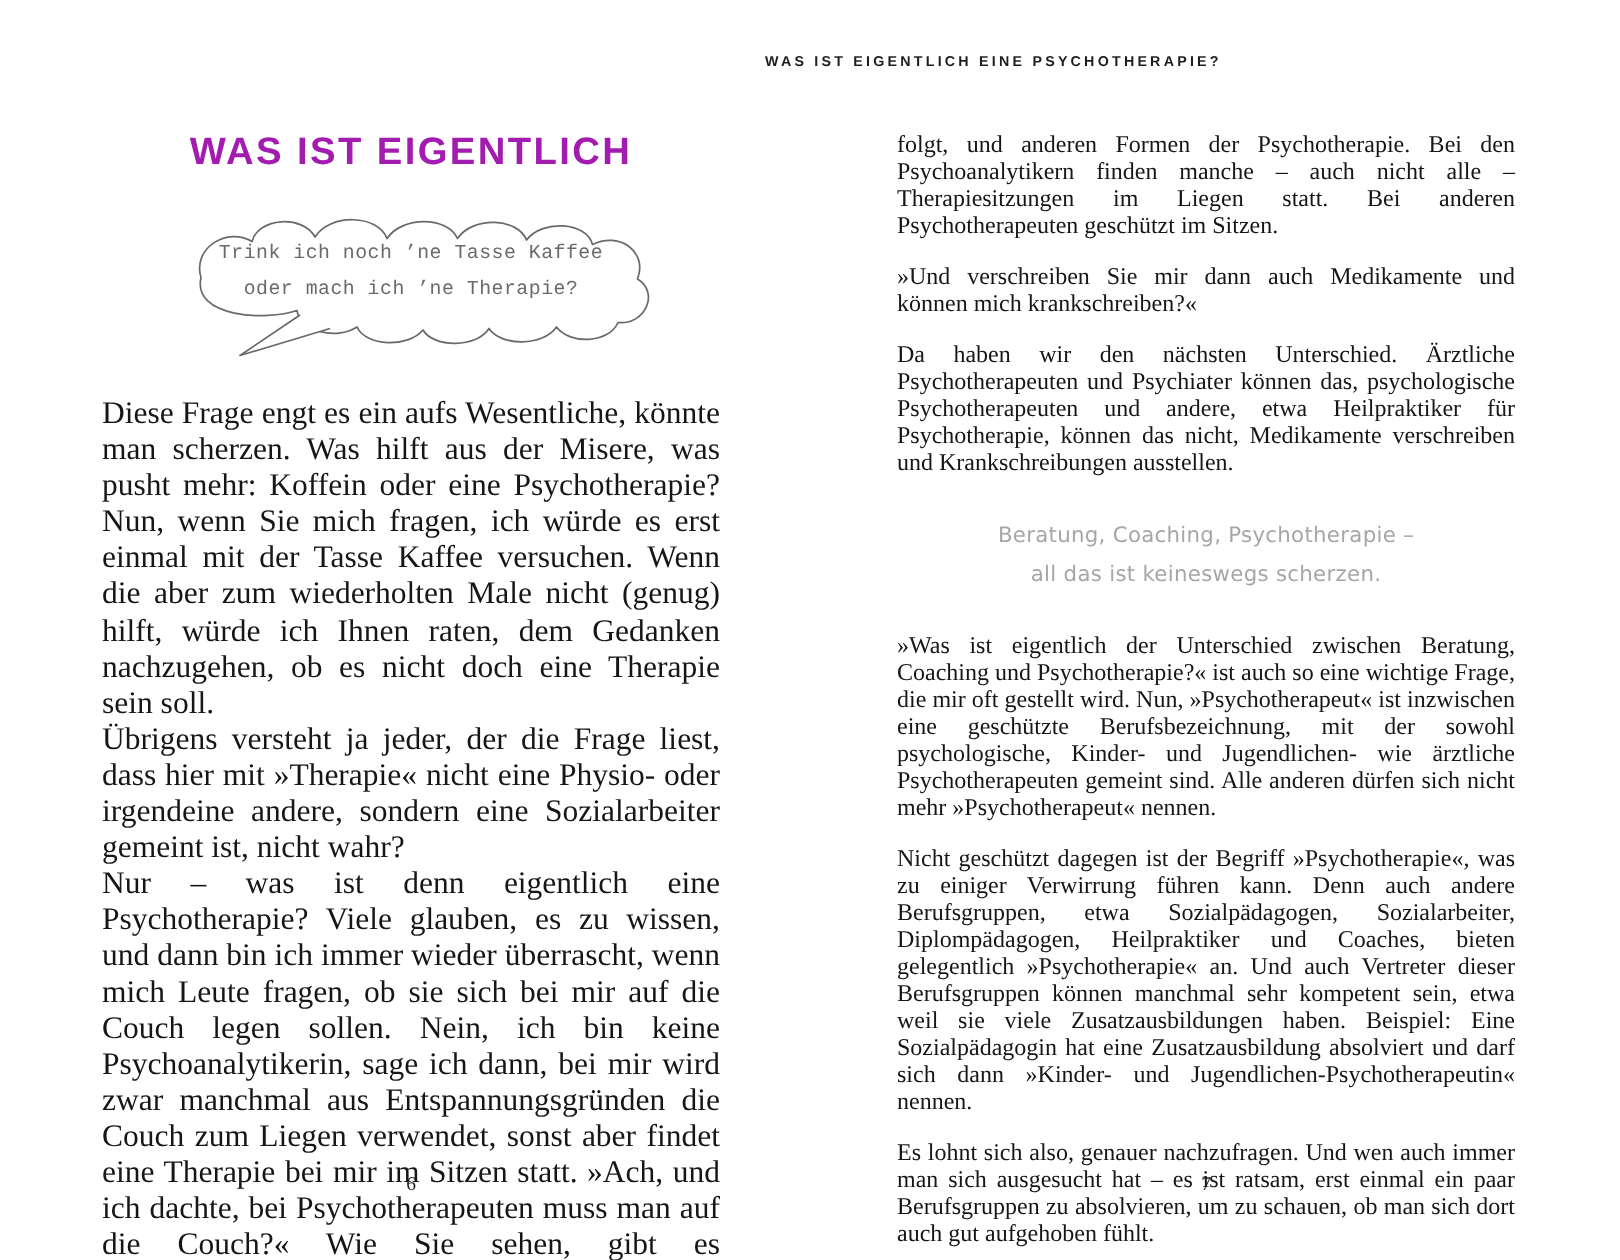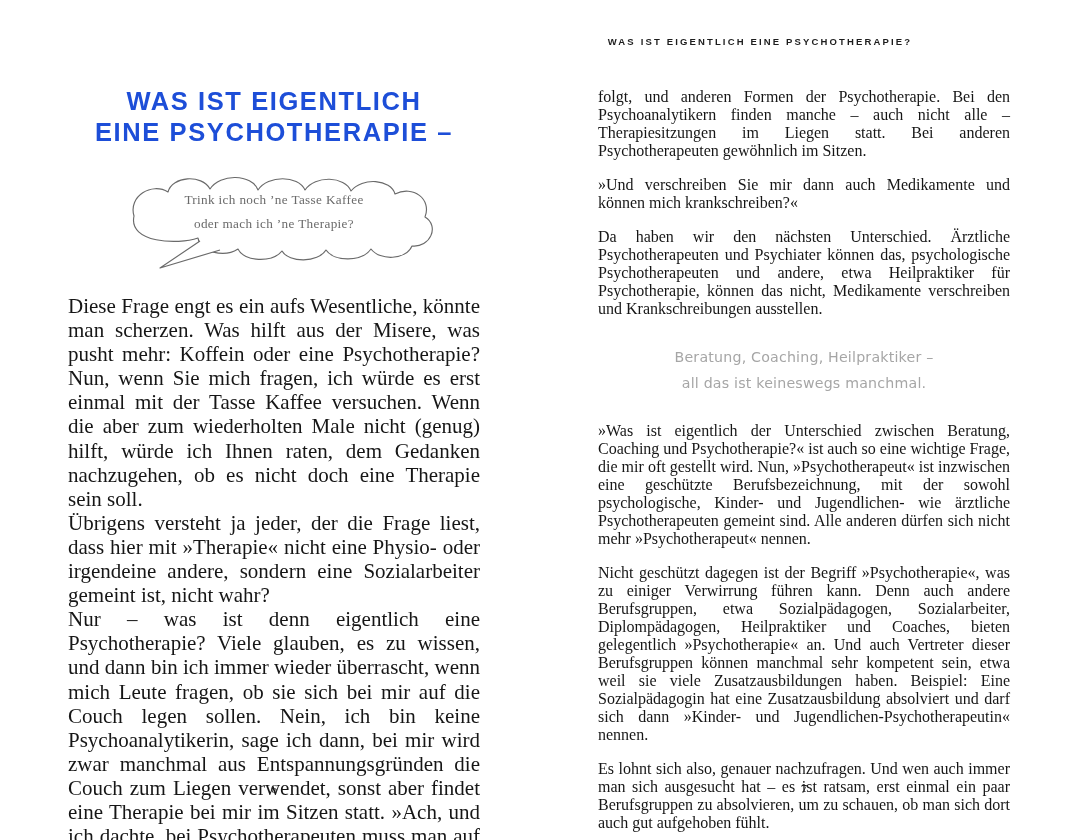--- a/index.html
+++ b/index.html
@@ -16,21 +16,21 @@
     font-family: "Liberation Serif", "DejaVu Serif", serif;
     color: #161616;
   }
 
   
   .running-header {
     position: absolute;
     top: 36px;
     right: 70px;
     width: 500px;
-    text-align: center;
+    text-align: left;
     font-family: "Liberation Sans", "DejaVu Sans", sans-serif;
     font-size: 9.5px;
     font-weight: 700;
     letter-spacing: 2.15px;
     color: #1d1d1d;
     text-transform: uppercase;
     white-space: nowrap;
   }
 
   
@@ -45,40 +45,40 @@
 
   
   .chapter-title {
     font-family: "Liberation Sans", "DejaVu Sans", sans-serif;
     font-weight: 700;
     font-size: 25.5px;
     line-height: 31px;
     letter-spacing: 1.6px;
     text-align: center;
     text-transform: uppercase;
-    color: #1d4ed8;
+    color: #a21caf;
     margin: 16px 0 16px 0;
   }
   .chapter-title .tl { display: block; }
 
   
   .bubble-wrap {
     position: relative;
     width: 412px;
     height: 100px;
     margin-top: 22px;
   }
   .bubble-wrap svg { position: absolute; left: 0; top: 0; }
   .bubble-text {
     position: absolute;
     left: 0;
     top: 18px;
     width: 412px;
     text-align: center;
-    font-family: Liberation Serif, serif;
+    font-family: Liberation Mono, monospace;
     font-size: 13.2px;
     line-height: 24px;
     letter-spacing: 0.35px;
     color: #6a6a6a;
   }
   .bubble-text span { display: block; }
 
   
   .body-block { margin-top: 24px; }
   .body-block p {
@@ -123,21 +123,20 @@
 <body>
 
 <div id="page">
 
   <div class="running-header">Was ist eigentlich eine Psychotherapie?</div>
 
   <div class="col col-left">
 
     <h1 class="chapter-title">
       <span class="tl">Was ist eigentlich</span>
-      <span class="tl">eine Psychotherapie –</span>
     </h1>
 
     <div class="bubble-wrap">
       <svg width="412" height="100" viewBox="0 0 412 100">
         <path d="M 66 46
                  C 60 26, 84 12, 100 22
                  C 104 6, 134 4, 142 19
                  C 152 3, 184 4, 190 20
                  C 200 5, 230 5, 237 20
                  C 247 5, 277 6, 283 21
@@ -162,28 +161,28 @@
       <p>Diese Frage engt es ein aufs Wesentliche, könnte man scherzen. Was hilft aus der Misere, was pusht mehr: Koffein oder eine Psychotherapie? Nun, wenn Sie mich fragen, ich würde es erst einmal mit der Tasse Kaffee versuchen. Wenn die aber zum wiederholten Male nicht (genug) hilft, würde ich Ihnen raten, dem Gedanken nachzugehen, ob es nicht doch eine Therapie sein soll.</p>
       <p>Übrigens versteht ja jeder, der die Frage liest, dass hier mit »Therapie« nicht eine Physio- oder irgendeine andere, sondern eine Sozialarbeiter gemeint ist, nicht wahr?</p>
       <p>Nur – was ist denn eigentlich eine Psychotherapie? Viele glauben, es zu wissen, und dann bin ich immer wieder überrascht, wenn mich Leute fragen, ob sie sich bei mir auf die Couch legen sollen. Nein, ich bin keine Psychoanalytikerin, sage ich dann, bei mir wird zwar manchmal aus Entspannungsgründen die Couch zum Liegen verwendet, sonst aber findet eine Therapie bei mir im Sitzen statt. »Ach, und ich dachte, bei Psychotherapeuten muss man auf die Couch?« Wie Sie sehen, gibt es Unterschiede, was für »’ne Therapie« jemand macht. Vielleicht sollte man daher besser verstehen, was das eigentlich ist, eine Psychotherapie, also eine Seelenbehandlung.</p>
       <p>Eines ist schon einmal deutlich: Es gibt einen Unterschied zwischen der Psychoanalyse, die eine sehr spezielle Psychotherapierichtung ver-</p>
     </div>
   </div>
 
   <div class="col col-right">
 
     <div class="body-top">
-      <p>folgt, und anderen Formen der Psychotherapie. Bei den Psychoanalytikern finden manche – auch nicht alle – Therapiesitzungen im Liegen statt. Bei anderen Psychotherapeuten gewöhnlich im Sitzen.</p>
+      <p>folgt, und anderen Formen der Psychotherapie. Bei den Psychoanalytikern finden manche – auch nicht alle – Therapiesitzungen im Liegen statt. Bei anderen Psychotherapeuten geschützt im Sitzen.</p>
       <p>»Und verschreiben Sie mir dann auch Medikamente und können mich krankschreiben?«</p>
       <p>Da haben wir den nächsten Unterschied. Ärztliche Psychotherapeuten und Psychiater können das, psychologische Psychotherapeuten und andere, etwa Heilpraktiker für Psychotherapie, können das nicht, Medikamente verschreiben und Krankschreibungen ausstellen.</p>
     </div>
 
     <div class="pull-quote">
-      <span>Beratung, Coaching, Heilpraktiker –</span>
-      <span>all das ist keineswegs manchmal.</span>
+      <span>Beratung, Coaching, Psychotherapie –</span>
+      <span>all das ist keineswegs scherzen.</span>
     </div>
 
     <div class="body-bottom">
       <p>»Was ist eigentlich der Unterschied zwischen Beratung, Coaching und Psychotherapie?« ist auch so eine wichtige Frage, die mir oft gestellt wird. Nun, »Psychotherapeut« ist inzwischen eine geschützte Berufsbezeichnung, mit der sowohl psychologische, Kinder- und Jugendlichen- wie ärztliche Psychotherapeuten gemeint sind. Alle anderen dürfen sich nicht mehr »Psychotherapeut« nennen.</p>
       <p>Nicht geschützt dagegen ist der Begriff »Psychotherapie«, was zu einiger Verwirrung führen kann. Denn auch andere Berufsgruppen, etwa Sozialpädagogen, Sozialarbeiter, Diplompädagogen, Heilpraktiker und Coaches, bieten gelegentlich »Psychotherapie« an. Und auch Vertreter dieser Berufsgruppen können manchmal sehr kompetent sein, etwa weil sie viele Zusatzausbildungen haben. Beispiel: Eine Sozialpädagogin hat eine Zusatzausbildung absolviert und darf sich dann »Kinder- und Jugendlichen-Psychotherapeutin« nennen.</p>
       <p>Es lohnt sich also, genauer nachzufragen. Und wen auch immer man sich ausgesucht hat – es ist ratsam, erst einmal ein paar Berufsgruppen zu absolvieren, um zu schauen, ob man sich dort auch gut aufgehoben fühlt.</p>
     </div>
   </div>
 
   <div class="folio folio-left">6</div>

